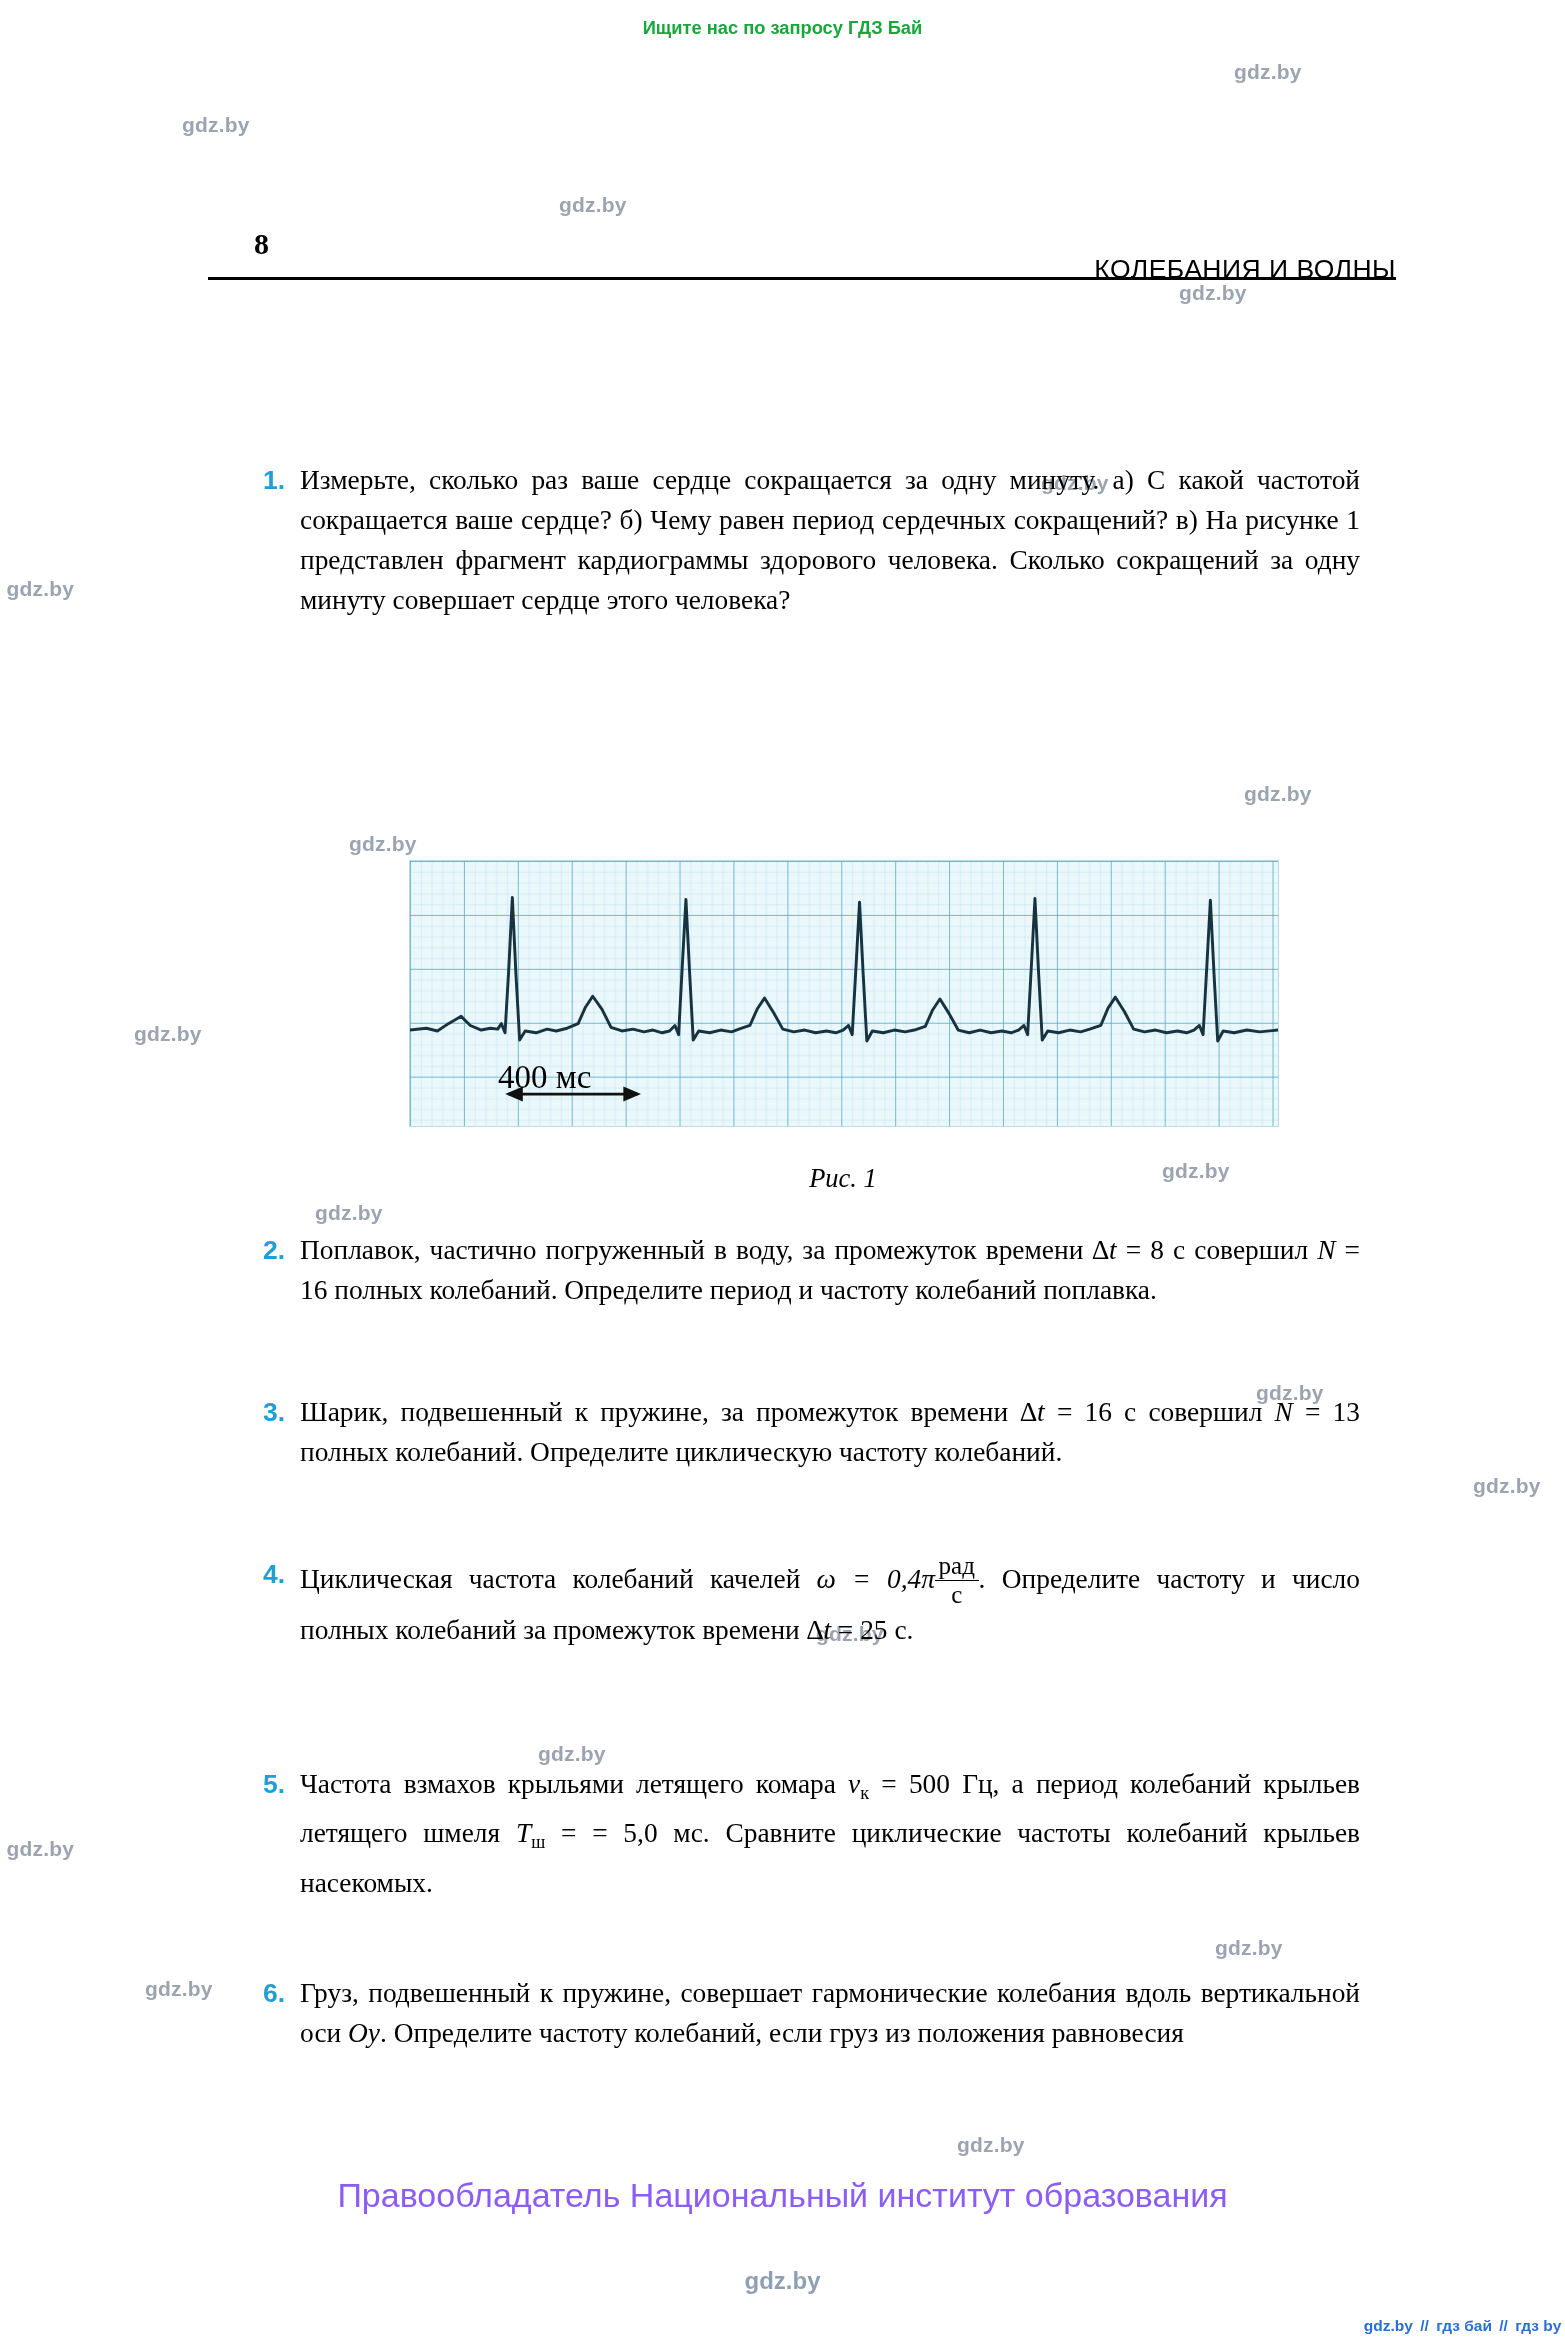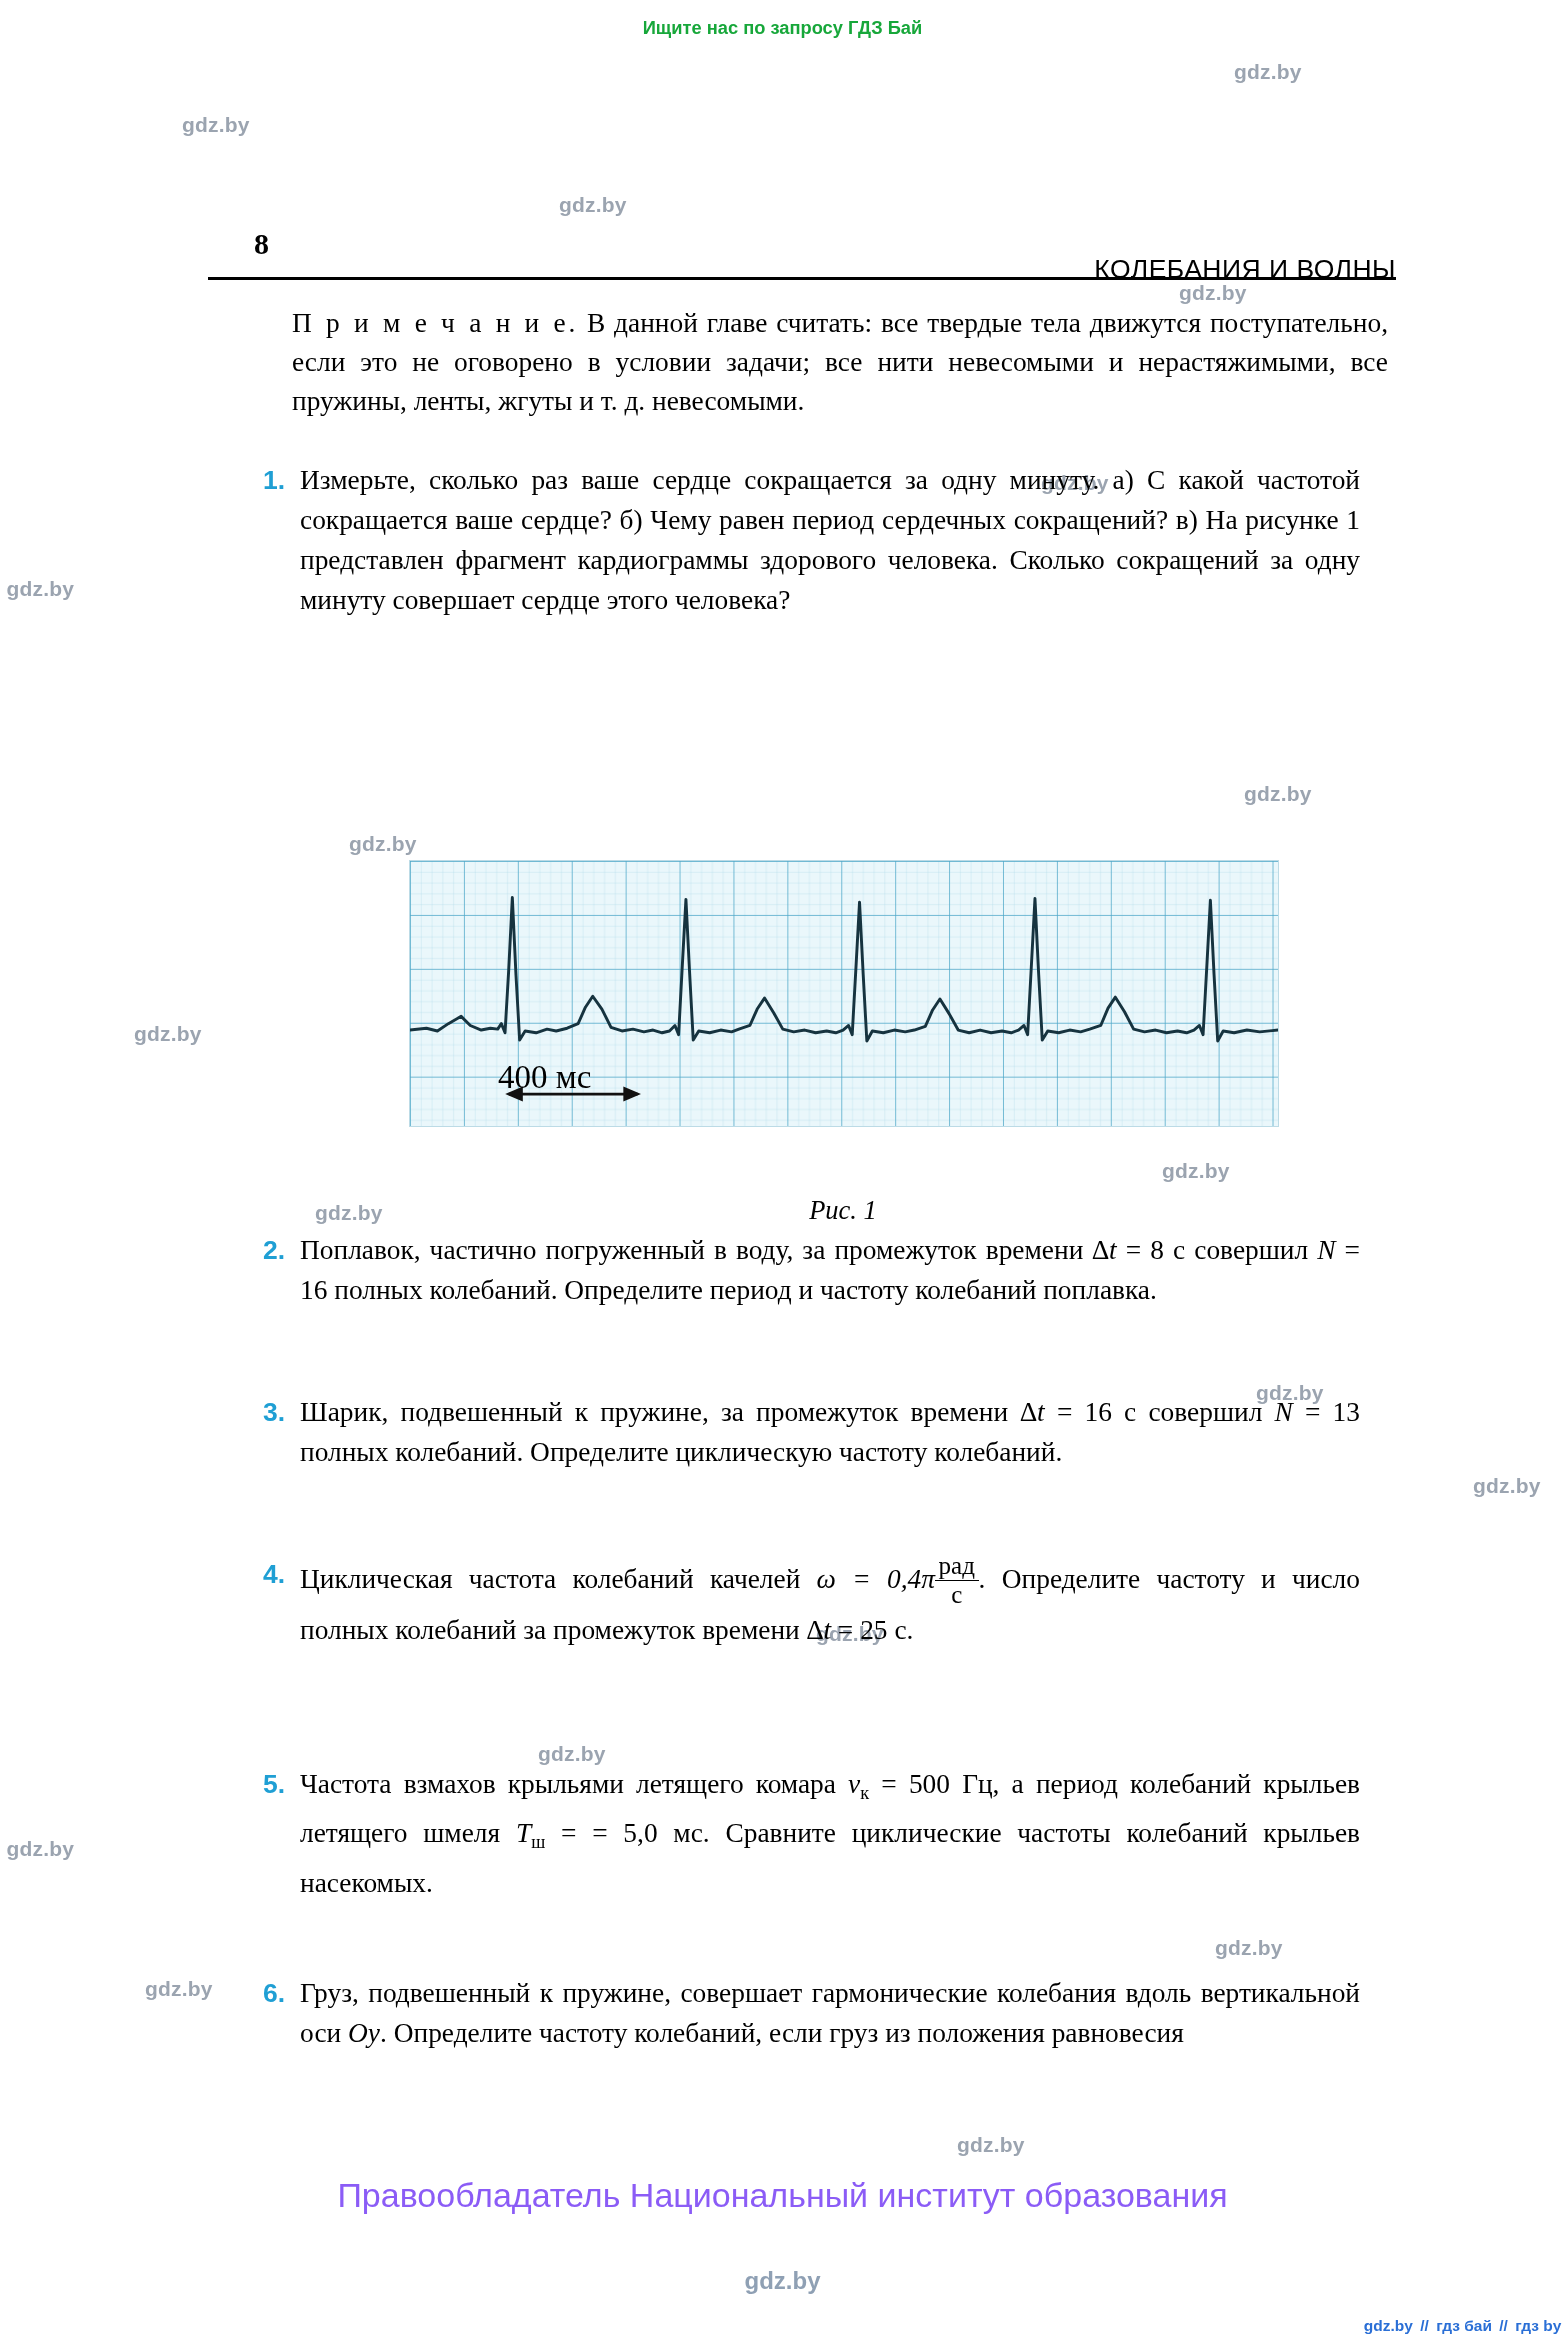--- a/index.html
+++ b/index.html
@@ -183,21 +183,20 @@
     border: 0.9px solid #bcdbe6;
   }
   .caption {
     position: absolute;
     left: 409px;
     top: 1153px;
     width: 868px;
     text-align: center;
     font-style: italic;
     font-size: 26.5px;
-    margin-top: 32px;
   }
   .ecg-label {
     position: absolute;
     left: 498px;
     top: 1049px;
     font-size: 33px;
   }
 </style>
 </head>
 <body>
@@ -227,23 +226,20 @@
       <div class="wm" style="left: 145px; top: 1967px;">gdz.by</div>
       <div class="wm" style="left: 957px; top: 2123px;">gdz.by</div>
     </div>
 
   <div class="hdr">
     <div class="pg-num">8</div>
     <div class="chap">КОЛЕБАНИЯ  И ВОЛНЫ</div>
   </div>
   <div class="hdr-rule"></div>
 
-  <div class="note">
-    <span class="sp">П р и м е ч а н и е.</span><span> В данной главе считать: все твердые тела движутся поступательно, если это не оговорено в условии задачи; все нити невесомыми и нерастяжимыми, все пружины, ленты, жгуты и т. д. невесомыми.</span>
-  </div>
 
   <div class="item" style="left:245px; top:450px;">
     <span class="num">1.</span>
     <span class="txt">Измерьте, сколько раз ваше сердце сокращается за одну минуту. а) С какой частотой сокращается ваше сердце? б) Чему равен период сердечных сокращений? в) На рисунке 1 представлен фрагмент кардиограммы здорового человека. Сколько сокращений за одну минуту совершает сердце этого человека?</span>
   </div>
 
   <div class="figwrap">
     <svg class="ecg" viewBox="0 0 950 290" preserveAspectRatio="none">
       <defs>
         <pattern id="fine" width="11.8" height="11.8" patternUnits="userSpaceOnUse">

